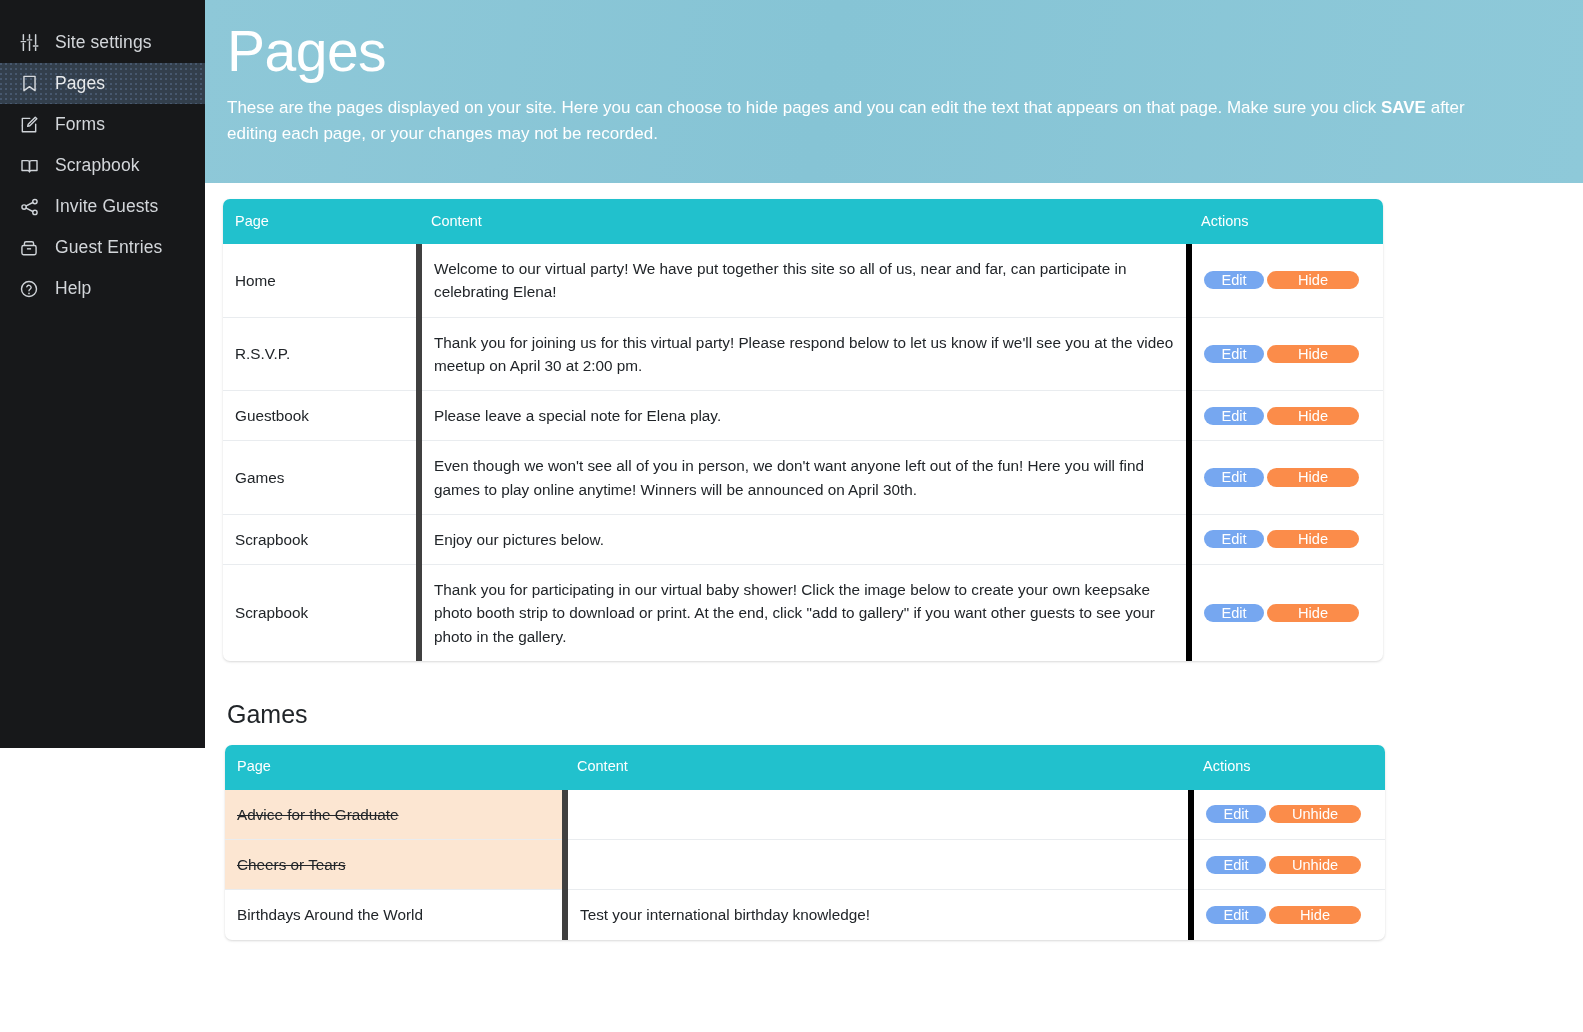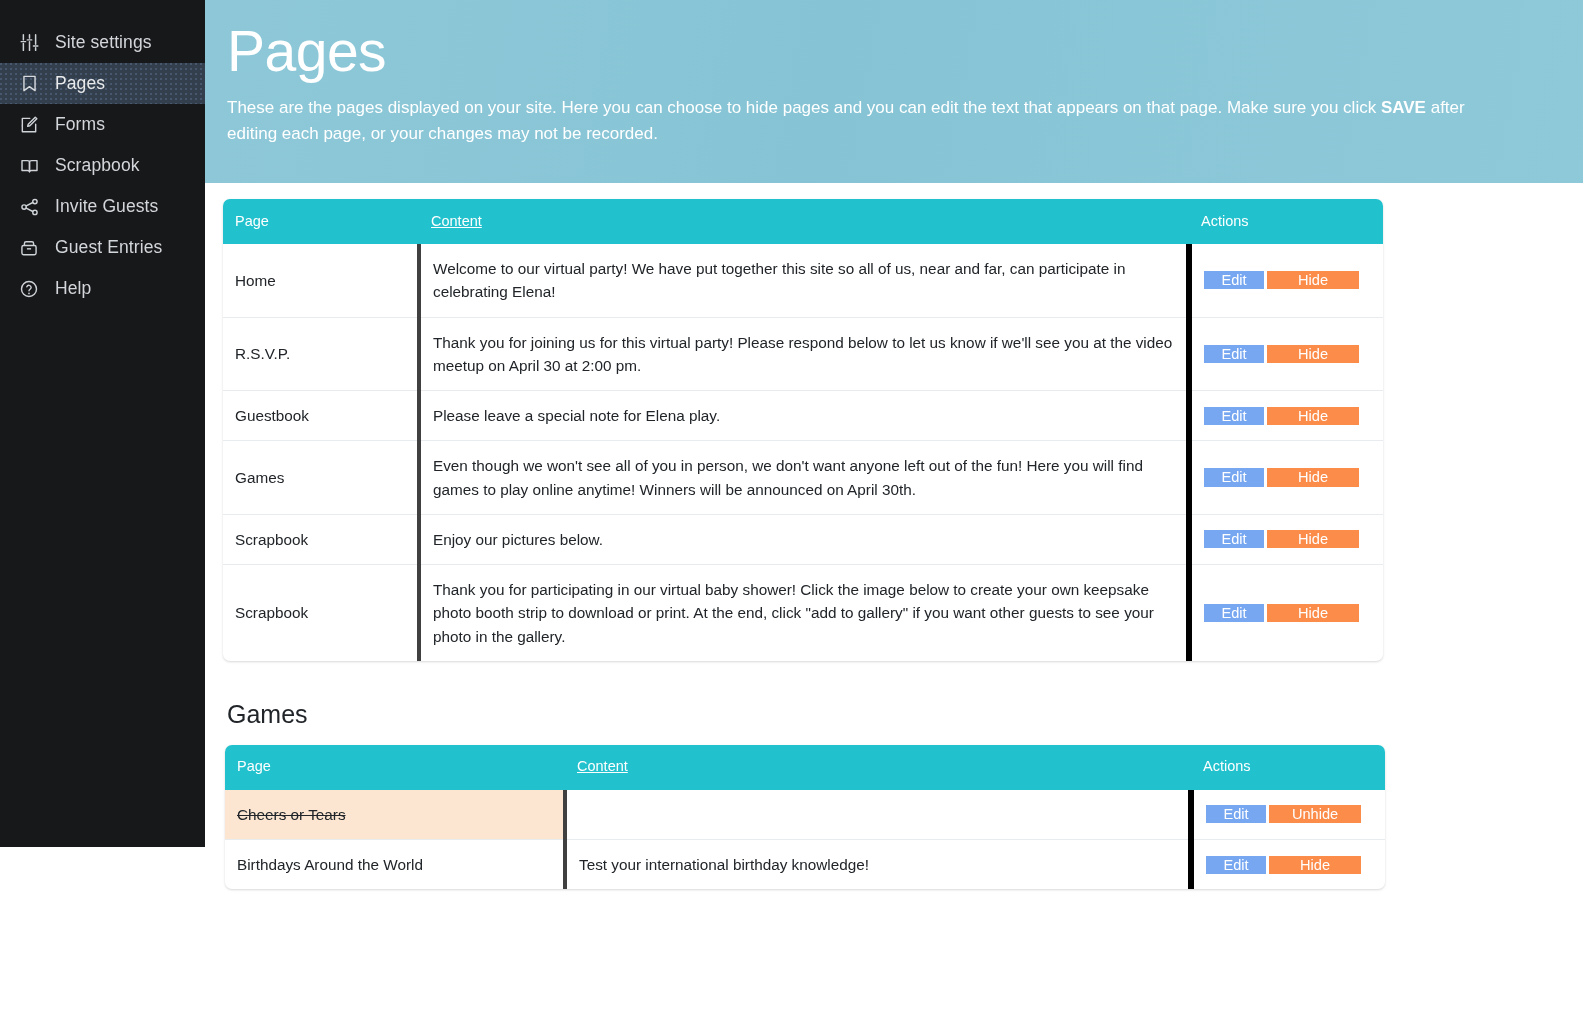--- a/index.html
+++ b/index.html
@@ -17,21 +17,21 @@
     width: 1583px;
     height: 1032px;
   }
 
   
   .sidebar {
     width: 205px;
     flex: 0 0 205px;
     background: #17181a;
     padding-top: 22px;
-    height: 847px;
+    height: 748px;
   }
 
   .nav-item {
     display: flex;
     align-items: center;
     gap: 15px;
     height: 41px;
     padding: 0 0 0 18px;
     color: #d3d6da;
     font-size: 17.5px;
@@ -102,47 +102,47 @@
   thead th {
     background: #21c1cd;
     color: #ffffff;
     font-size: 14.5px;
     font-weight: 400;
     text-align: left;
     padding: 13px 12px 15px 12px;
     height: 45px;
   }
   .c-page  { width: 196px; padding-left: 12px !important; }
-  .c-cont  { width: 770px; text-decoration: underline; }
+  .c-cont  { width: 770px; }
   .c-act   { width: 194px; }
 
   .tbl-games .c-page { width: 340px; }
   .tbl-games .c-cont { width: 626px; }
 
   tbody td {
     border-bottom: 1px solid #e9ecef;
     font-size: 15.3px;
     color: #212529;
     vertical-align: middle;
     padding: 13px 12px;
     line-height: 1.52;
   }
-  tbody td.cell-page   { border-right: 4px solid #404040; margin-top: 7px; }
+  tbody td.cell-page   { border-right: 6px solid #404040; margin-top: 7px; }
   tbody td.cell-cont   { border-right: 6px solid #000000; }
   tbody tr:last-child td { border-bottom: none; }
 
   tr.hidden-row td.cell-page {
     background: #fce6d2;
     text-decoration: line-through;
   }
 
   .btns { display: flex; gap: 3px; }
   .btn {
     border: none;
-    border-radius: 0;
+    border-radius: 11px;
     color: #ffffff;
     font-size: 14.6px;
     font-family: "Liberation Sans", sans-serif;
     padding: 0 0;
     cursor: pointer;
     line-height: 1.25;
     text-align: center;
   }
   .btn-edit { background: #76a7f0; width: 60px; }
   .btn-hide { background: #fb8c4a; width: 92px; text-align: center; }
@@ -329,20 +329,30 @@
         <div class="table-wrap">
           <table class="tbl-games">
             <thead>
               <tr>
                 <th class="c-page">Page</th>
                 <th class="c-cont">Content</th>
                 <th class="c-act">Actions</th>
               </tr>
             </thead>
             <tbody id="games-body">
+                <tr class="hidden-row">
+                  <td class="cell-page">Advice for the Graduate</td>
+                  <td class="cell-cont"></td>
+                  <td>
+                    <div class="btns">
+                      <button class="btn btn-edit">Edit</button>
+                      <button class="btn btn-hide">Unhide</button>
+                    </div>
+                  </td>
+                </tr>
                 <tr class="hidden-row">
                   <td class="cell-page">Cheers or Tears</td>
                   <td class="cell-cont"></td>
                   <td>
                     <div class="btns">
                       <button class="btn btn-edit">Edit</button>
                       <button class="btn btn-hide">Unhide</button>
                     </div>
                   </td>
                 </tr>

